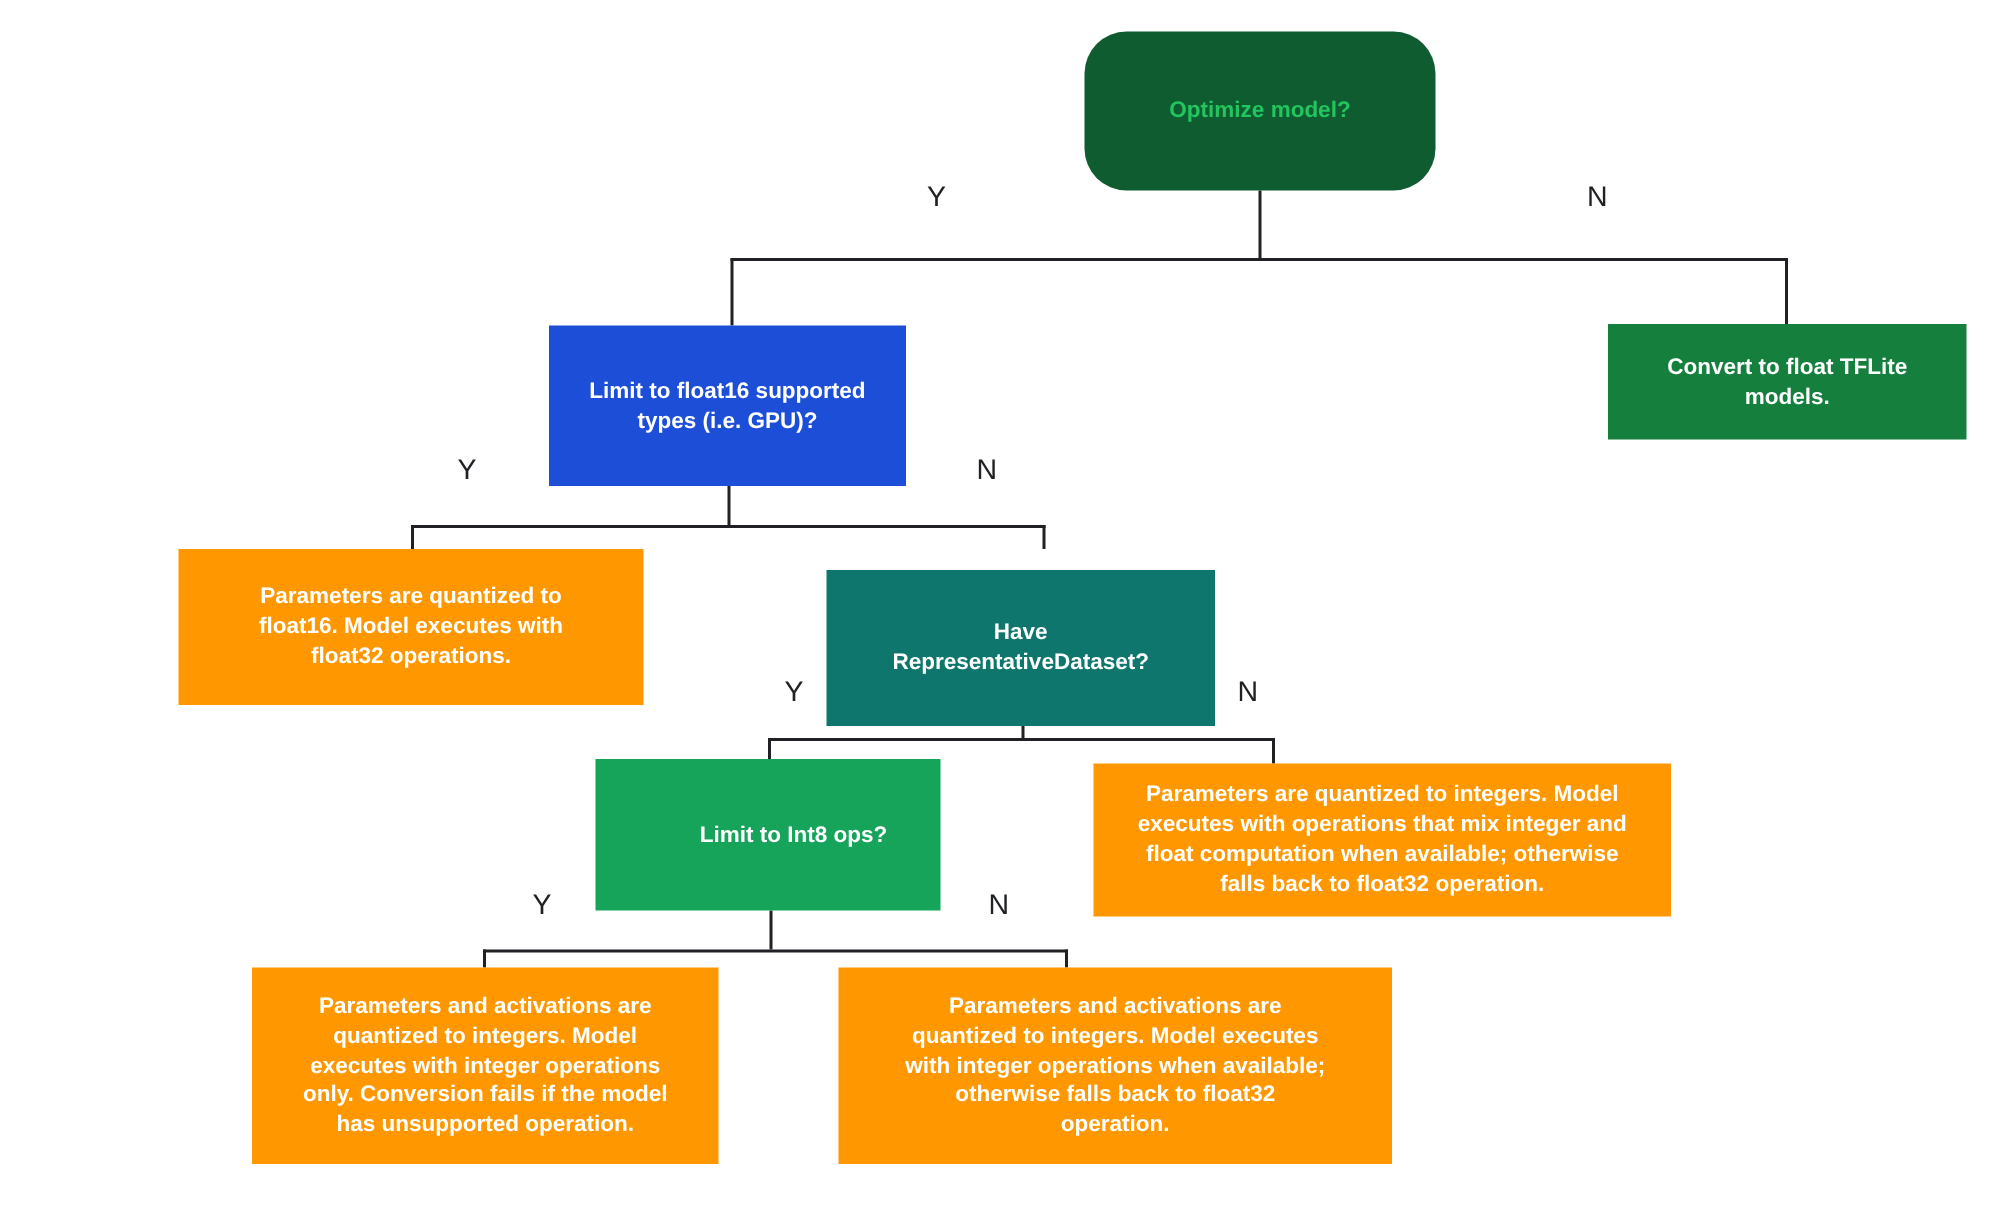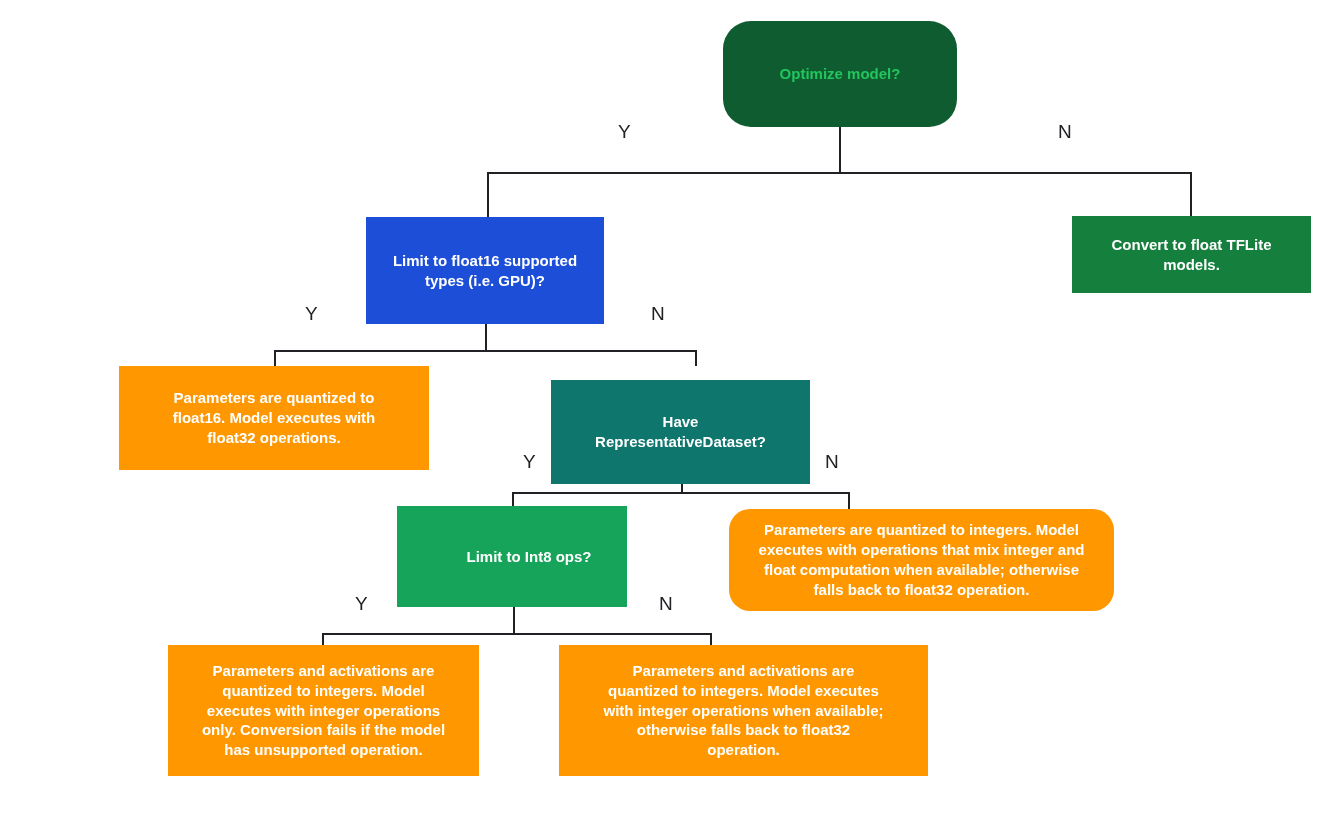--- a/index.html
+++ b/index.html
@@ -91,21 +91,21 @@
 float16. Model executes with
 float32 operations.</span>
       </div>
       <div class="node" style="left: 551px; top: 366px; width: 259px; height: 104px; background: #0f766e; font-size: 15px; color: rgb(255, 255, 255); margin-top: 14px;">
         <span class="node-text">Have
 RepresentativeDataset?</span>
       </div>
       <div class="node" style="left: 397px; top: 506px; width: 230px; height: 101px; background: rgb(22, 163, 90); font-size: 15px; color: rgb(255, 255, 255); padding-left: 44px;">
         <span class="node-text">Limit to Int8 ops?</span>
       </div>
-      <div class="node" style="left: 729px; top: 509px; width: 385px; height: 102px; background: rgb(255, 152, 0); font-size: 15px; color: rgb(255, 255, 255); border-radius: 21px;">
+      <div class="node" style="left: 729px; top: 509px; width: 385px; height: 102px; background: rgb(255, 152, 0); font-size: 15px; color: rgb(255, 255, 255);">
         <span class="node-text">Parameters are quantized to integers. Model
 executes with operations that mix integer and
 float computation when available; otherwise
 falls back to float32 operation.</span>
       </div>
       <div class="node" style="left: 168px; top: 645px; width: 311px; height: 131px; background: rgb(255, 152, 0); font-size: 15px; color: rgb(255, 255, 255);">
         <span class="node-text">Parameters and activations are
 quantized to integers. Model
 executes with integer operations
 only. Conversion fails if the model

